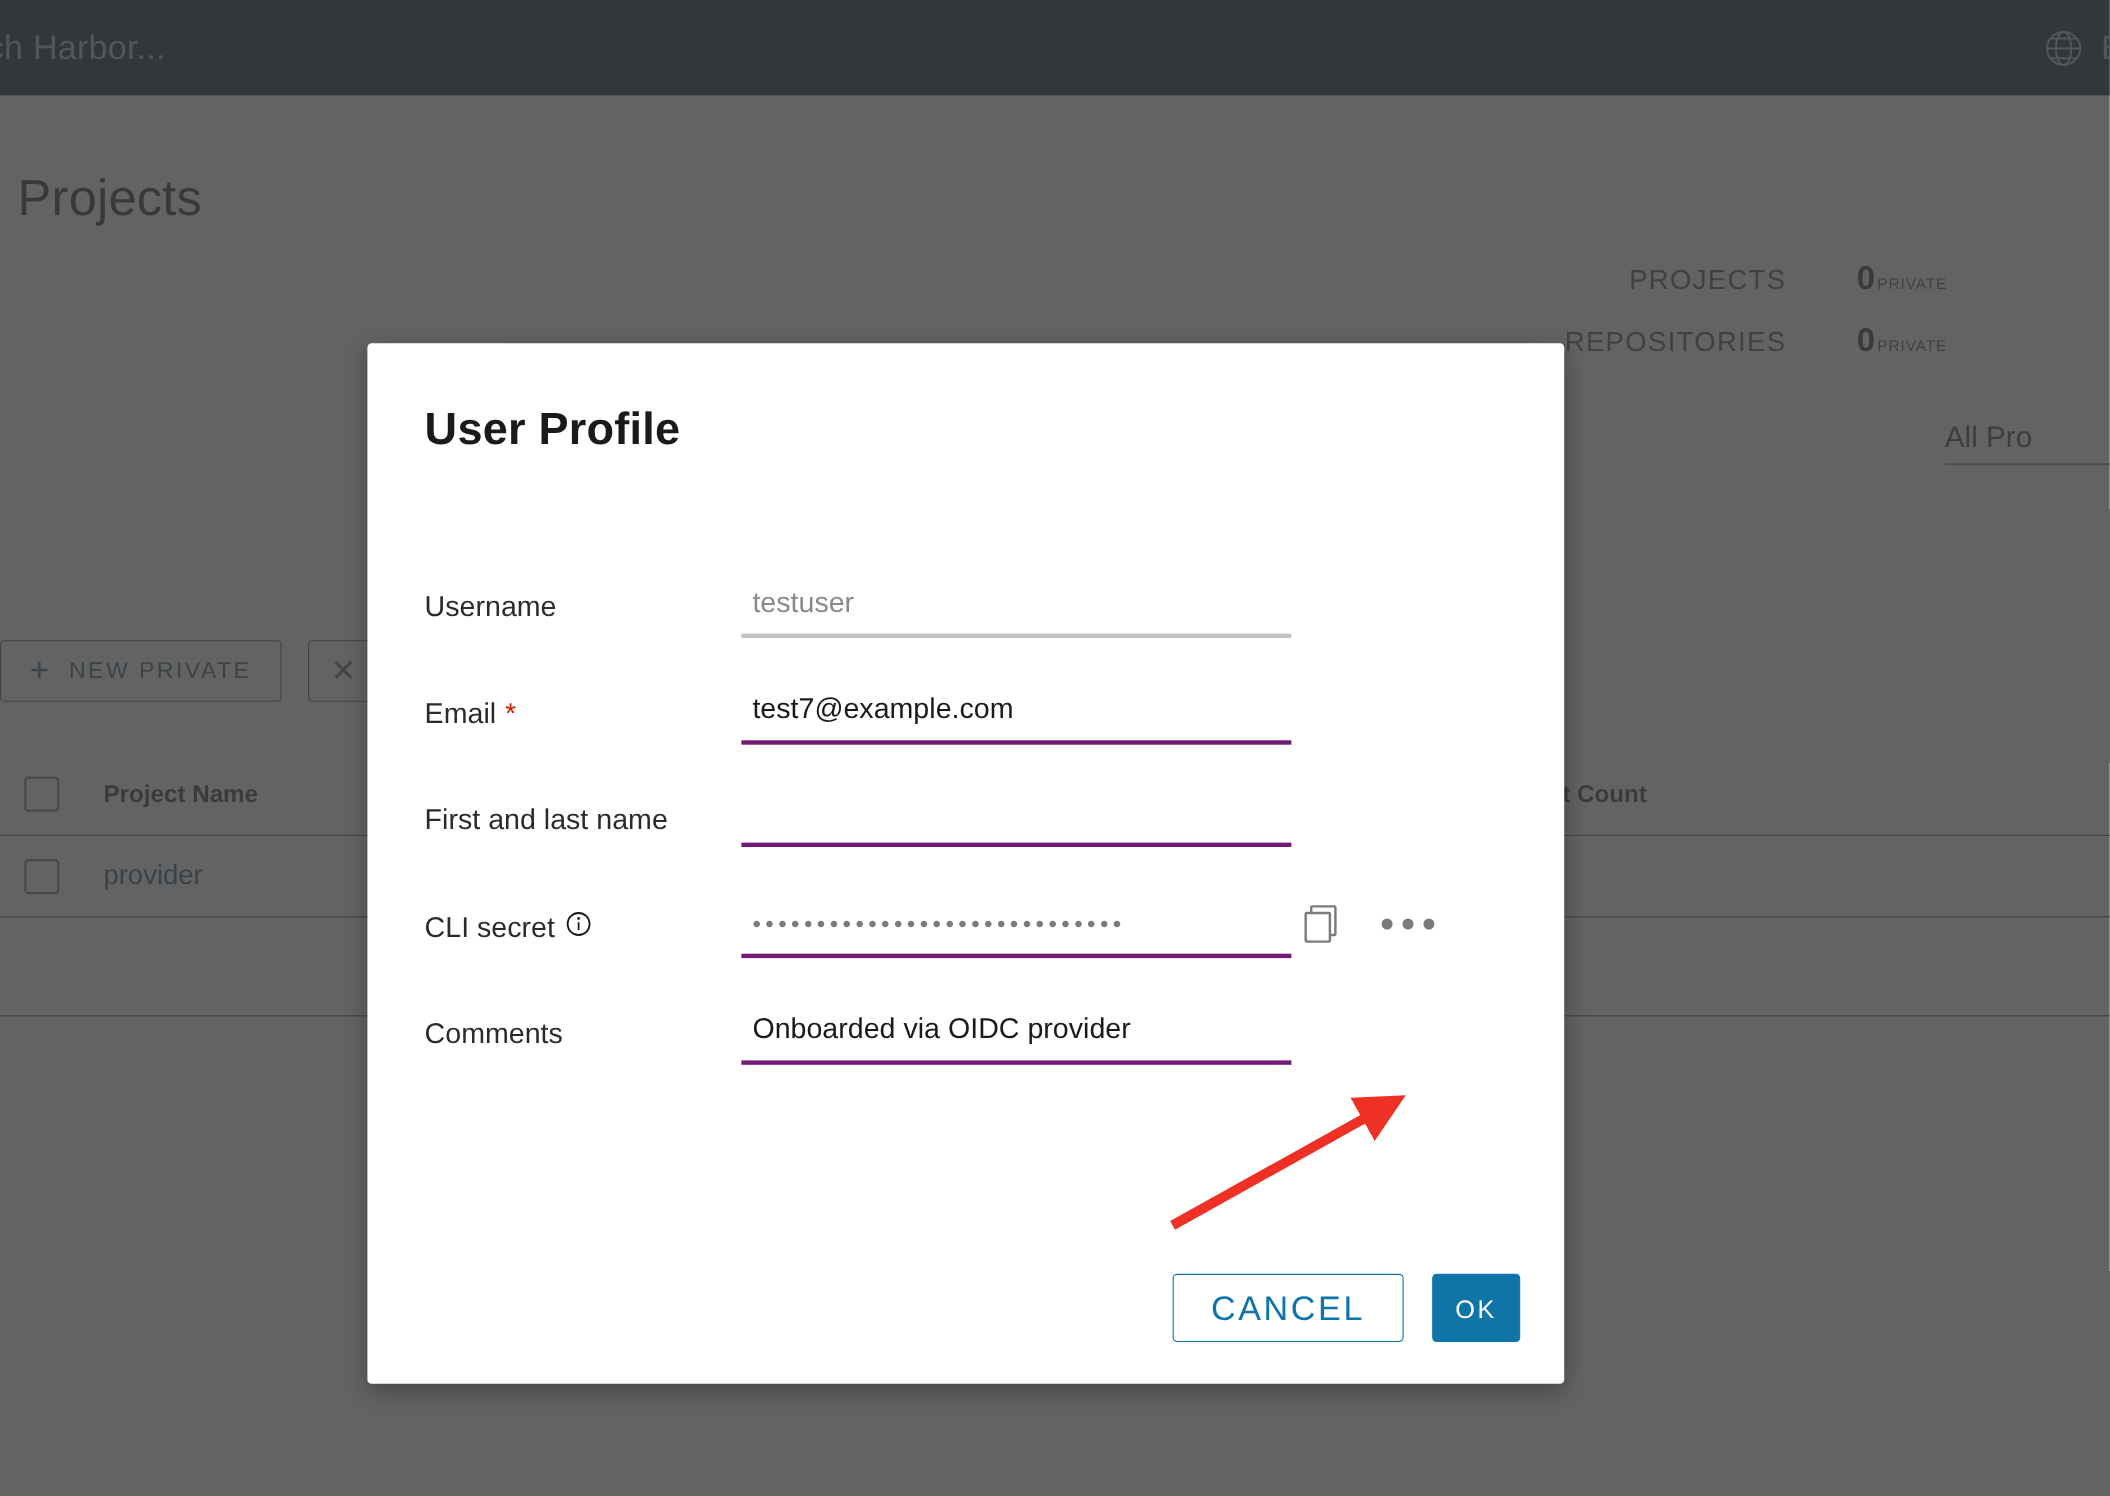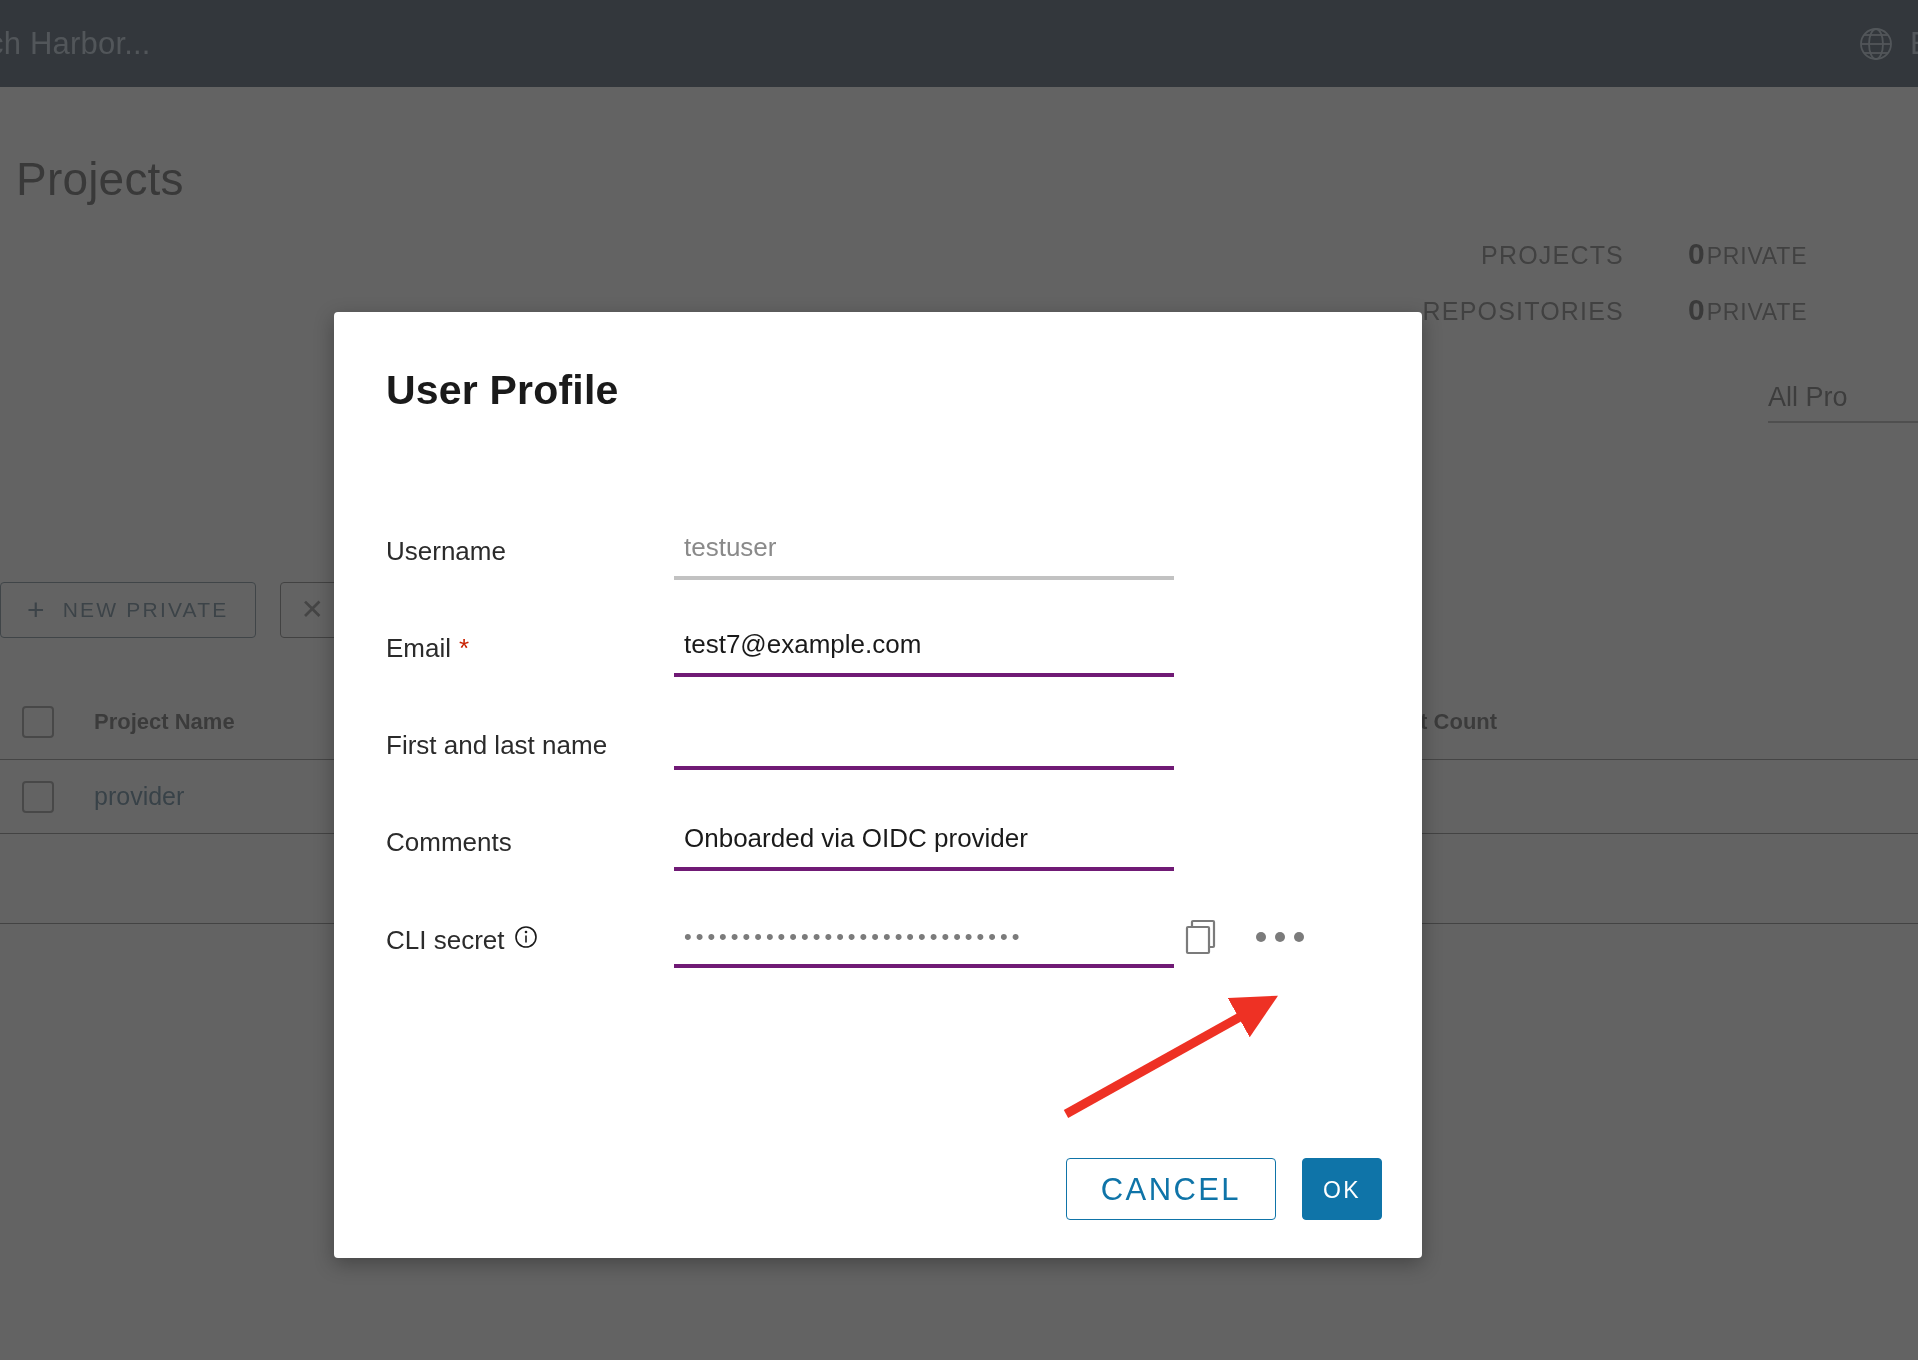--- a/index.html
+++ b/index.html
@@ -34,21 +34,21 @@
   }
 
   .stats { position: absolute; right: 10px; top: 150px; width: 720px; }
   .stat-row {
     display: flex; align-items: baseline; justify-content: flex-end;
     gap: 64px; margin-bottom: 22px;
   }
   .stat-label { font-size: 25px; color: #555; letter-spacing: 1.2px; text-transform: uppercase; }
   .stat-value { width: 220px; display: flex; align-items: baseline; gap: 2px; }
   .stat-num { font-size: 30px; font-weight: 700; color: #333; }
-  .stat-sub { font-size: 23px; color: #555; letter-spacing: .8px; }
+  .stat-sub { font-size: 14px; color: #555; letter-spacing: .8px; }
 
   .filter-select {
     position: absolute; right: -40px; top: 295px;
     font-size: 27px; color: #444; padding-bottom: 8px;
     border-bottom: 2px solid #9a9a9a; width: 190px; white-space: nowrap;
   }
 
   .toolbar { position: absolute; left: 0; top: 495px; display: flex; gap: 24px; }
   .btn-outline {
     border: 1px solid #4f6a7a; border-radius: 4px; color: #3d6178;
@@ -248,29 +248,20 @@
           <div class="field-value">test7@example.com</div>
         </div>
       </div>
 
       <div class="form-row">
         <div class="form-label">
           <span>First and last name</span>
         </div>
         <div class="field">
           <div class="field-value empty"></div>
-        </div>
-      </div>
-
-      <div class="form-row">
-        <div class="form-label">
-          <span>Comments</span>
-        </div>
-        <div class="field">
-          <div class="field-value">Onboarded via OIDC provider</div>
         </div>
       </div>
 
       <div class="form-row">
         <div class="form-label">
           <span>CLI secret</span>
           <span class="info-icon">
             <svg width="26" height="26" viewBox="0 0 26 26" fill="none" stroke="#1a1a1a" stroke-width="1.6">
               <circle cx="13" cy="13" r="10"></circle>
               <circle cx="13" cy="8" r="1.3" fill="#1a1a1a" stroke="none"></circle>
@@ -291,20 +282,29 @@
             </span>
             <span class="more-dots">
               <span></span>
               <span></span>
               <span></span>
             </span>
           </div>
         </div>
       </div>
 
+      <div class="form-row">
+        <div class="form-label">
+          <span>Comments</span>
+        </div>
+        <div class="field">
+          <div class="field-value">Onboarded via OIDC provider</div>
+        </div>
+      </div>
+
     </div>
 
     <div class="dialog-actions">
       <button class="btn-cancel">CANCEL</button>
       <button class="btn-ok">OK</button>
     </div>
   </div>
 
   <svg class="annotation-arrow" width="230" height="130" viewBox="0 0 230 130">
     <defs>

